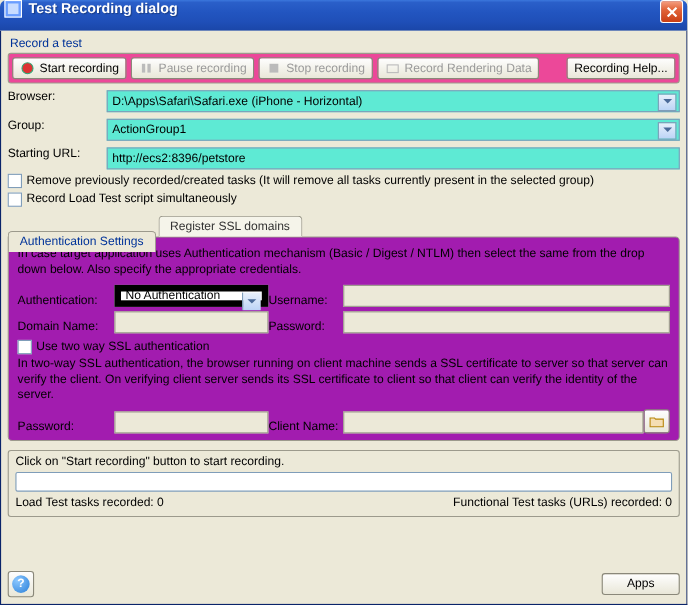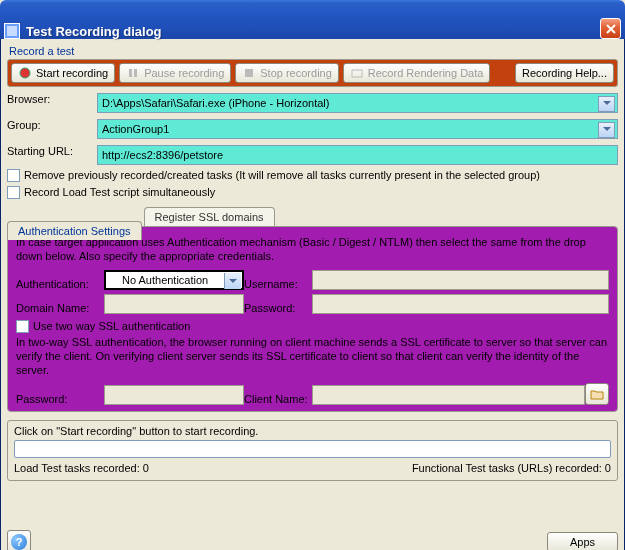--- a/index.html
+++ b/index.html
@@ -6,24 +6,24 @@
   body {
     margin: 0;
     font-family: Tahoma, Arial, sans-serif;
     font-size: 11px;
     background: #ece9d8;
     width: 625px;
     height: 550px;
     overflow: hidden;
   }
   .titlebar {
-    height: 39px;
+    height: 28px;
     background: linear-gradient(to bottom, #3b77dd 0%, #2a5fc9 8%, #2255c0 40%, #1f4fb8 70%, #1a46a8 100%);
     display: flex;
-    align-items: flex-end;
+    align-items: flex-start;
     padding: 0 4px;
     border-top-left-radius: 6px;
     border-top-right-radius: 6px;
   }
   .titlebar .app-icon {
     width: 16px; height: 16px;
     background: #6b9eff;
     border: 1px solid #fff;
     margin-right: 6px;
     display: flex; align-items:center; justify-content:center;
@@ -53,21 +53,21 @@
     display: flex;
     flex-direction: column;
   }
   .group-title {
     color: #003399;
     font-size: 11px;
     margin: 2px 0 2px 2px;
   }
   .toolbar {
     border: 1px solid #9c9a8c;
-    background: #c2410c;
+    background: #ec4899;
     padding: 3px;
     display: flex;
     gap: 4px;
     border-radius: 3px;
   }
   .tb-btn {
     display: flex;
     align-items: center;
     gap: 4px;
     padding: 2px 6px;
@@ -159,26 +159,26 @@
     display:flex;
     align-items:flex-end;
     margin-top:4px;
     gap:0;
   }
   .auth-label { width:88px; }
   .auth-label2 { width:68px; }
   .small-combo {
     width:140px;
     height:20px;
-    border:2px solid #000000;
+    border:6px solid #000000;
     background:#fff;
     position:relative;
     display:flex;
     align-items:center;
-    padding:0 16px;
+    padding:0 4px;
   }
   .small-combo::after {
     content:"";
     position:absolute;
     right:1px; top:1px;
     width:16px; height:16px;
     background: linear-gradient(to bottom,#e8f0fb,#bcd4f6);
     border-left:1px solid #7f9db9;
   }
   .small-combo .chev {

